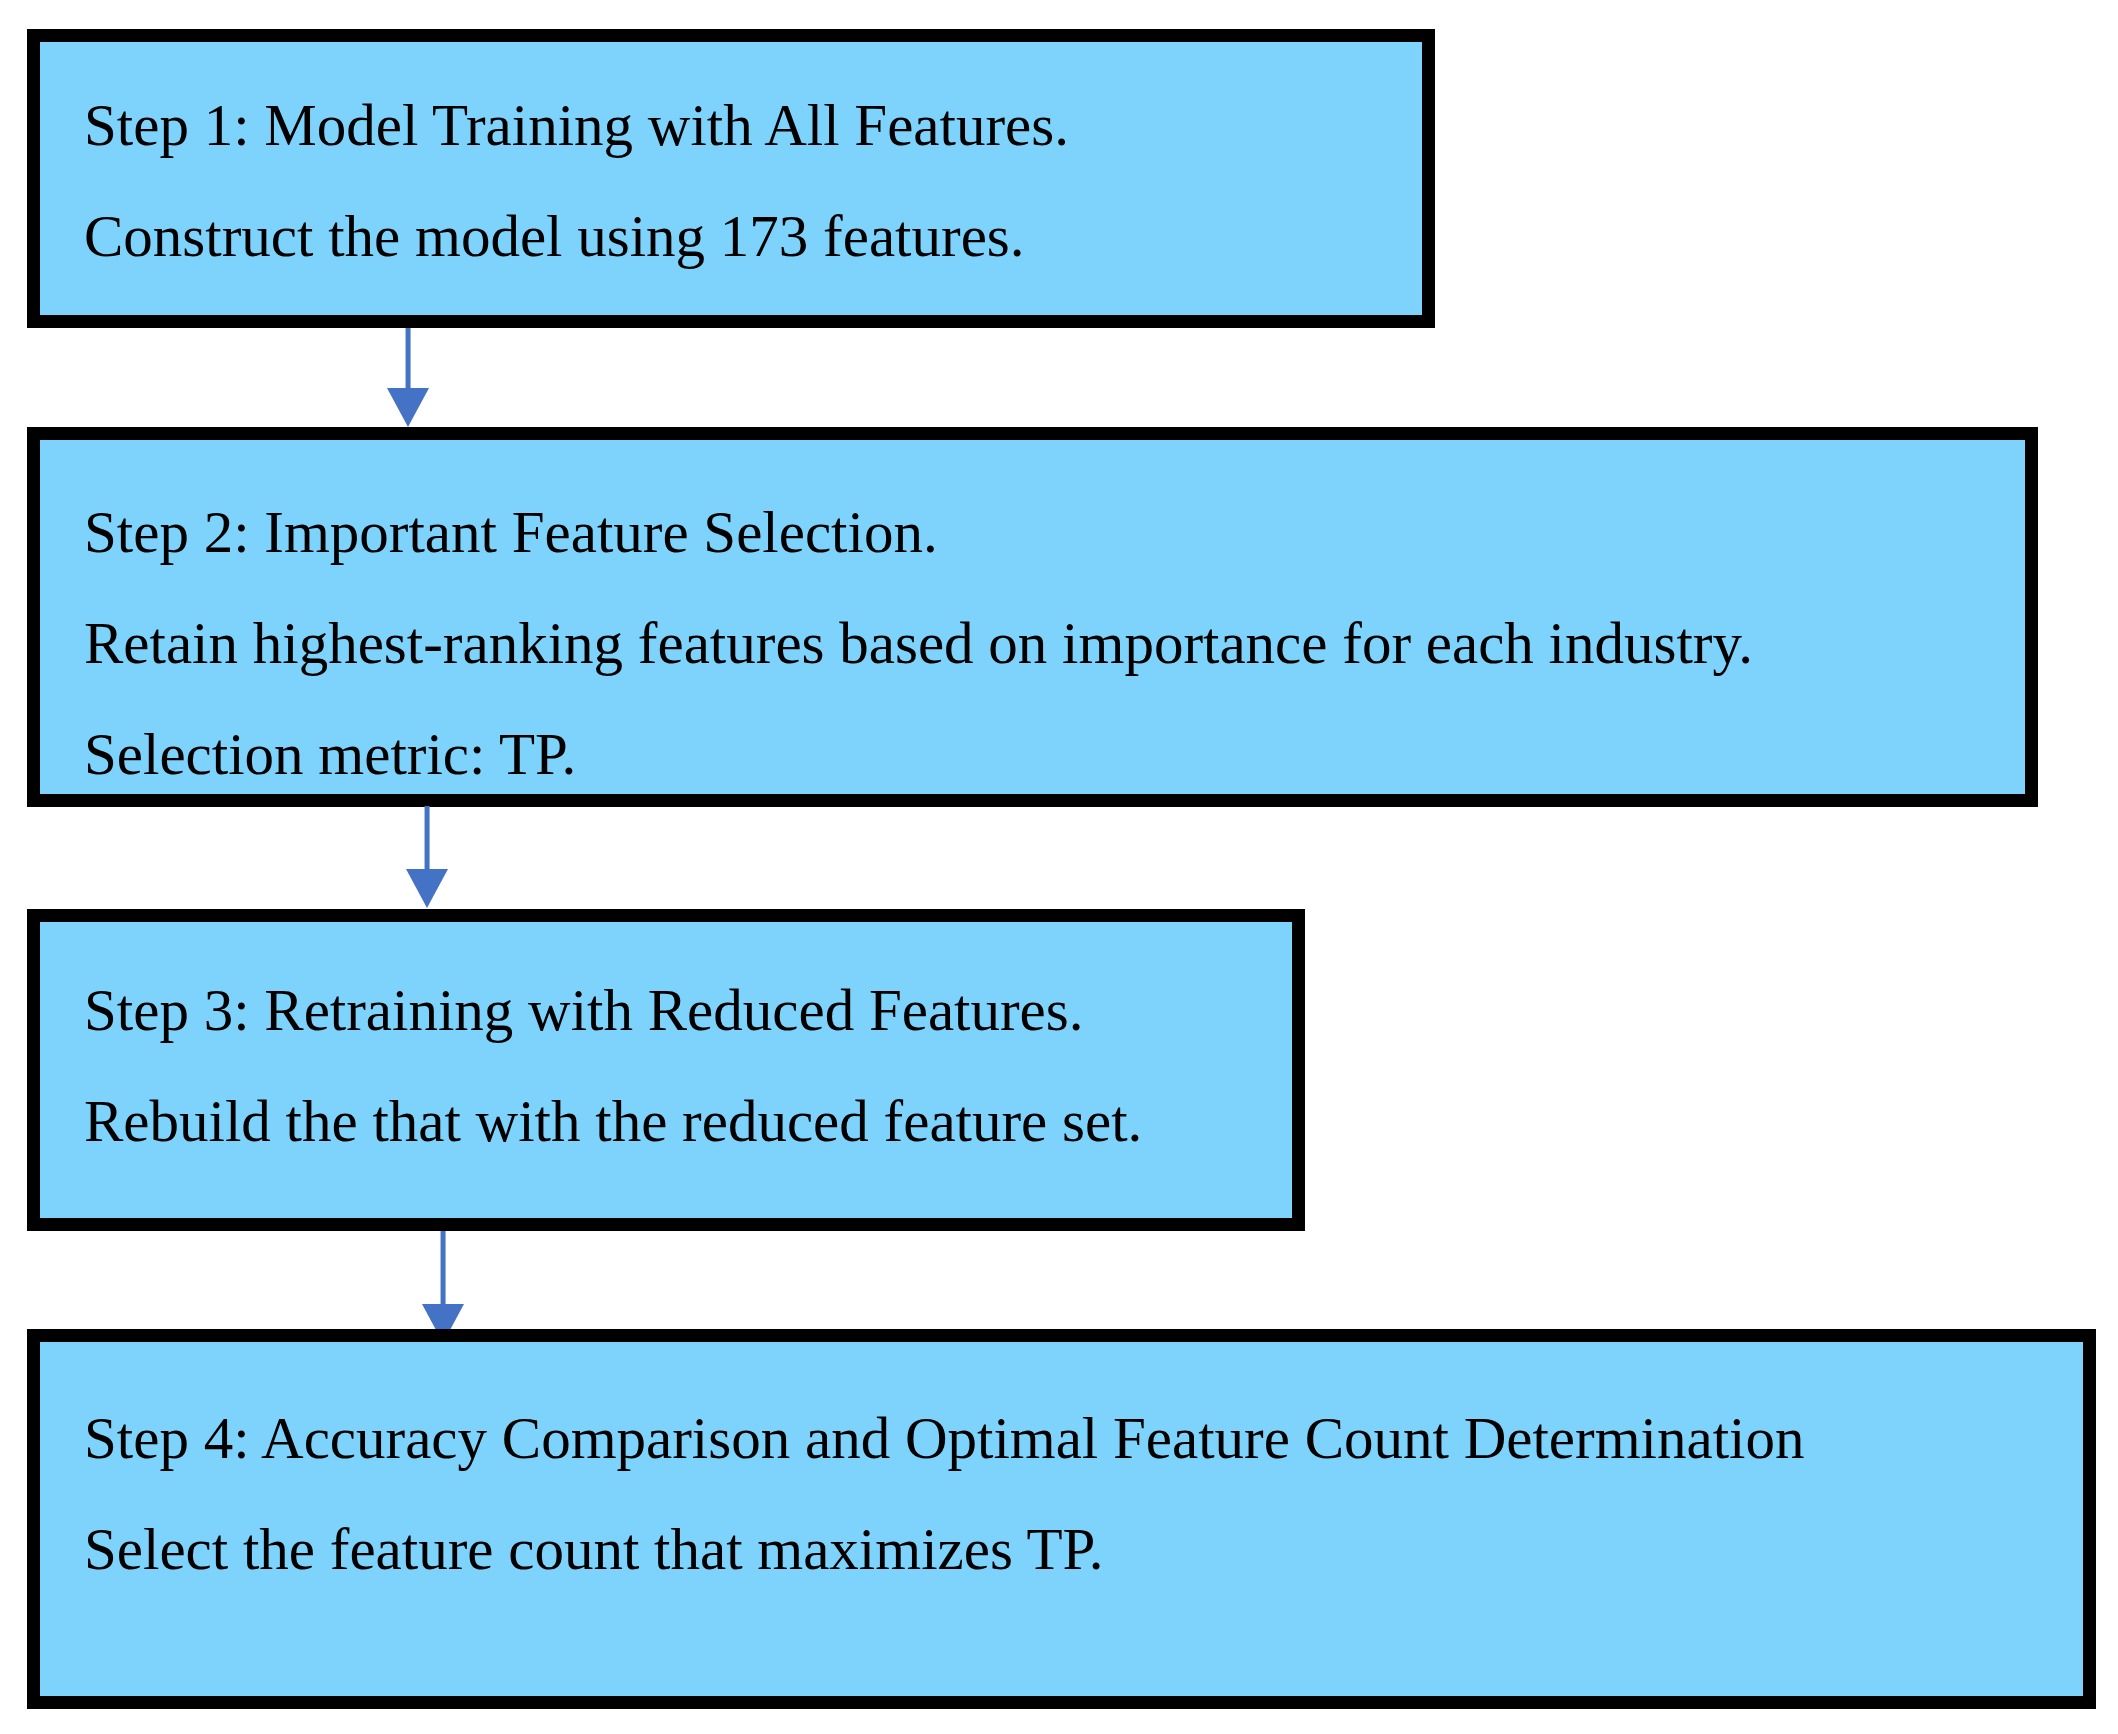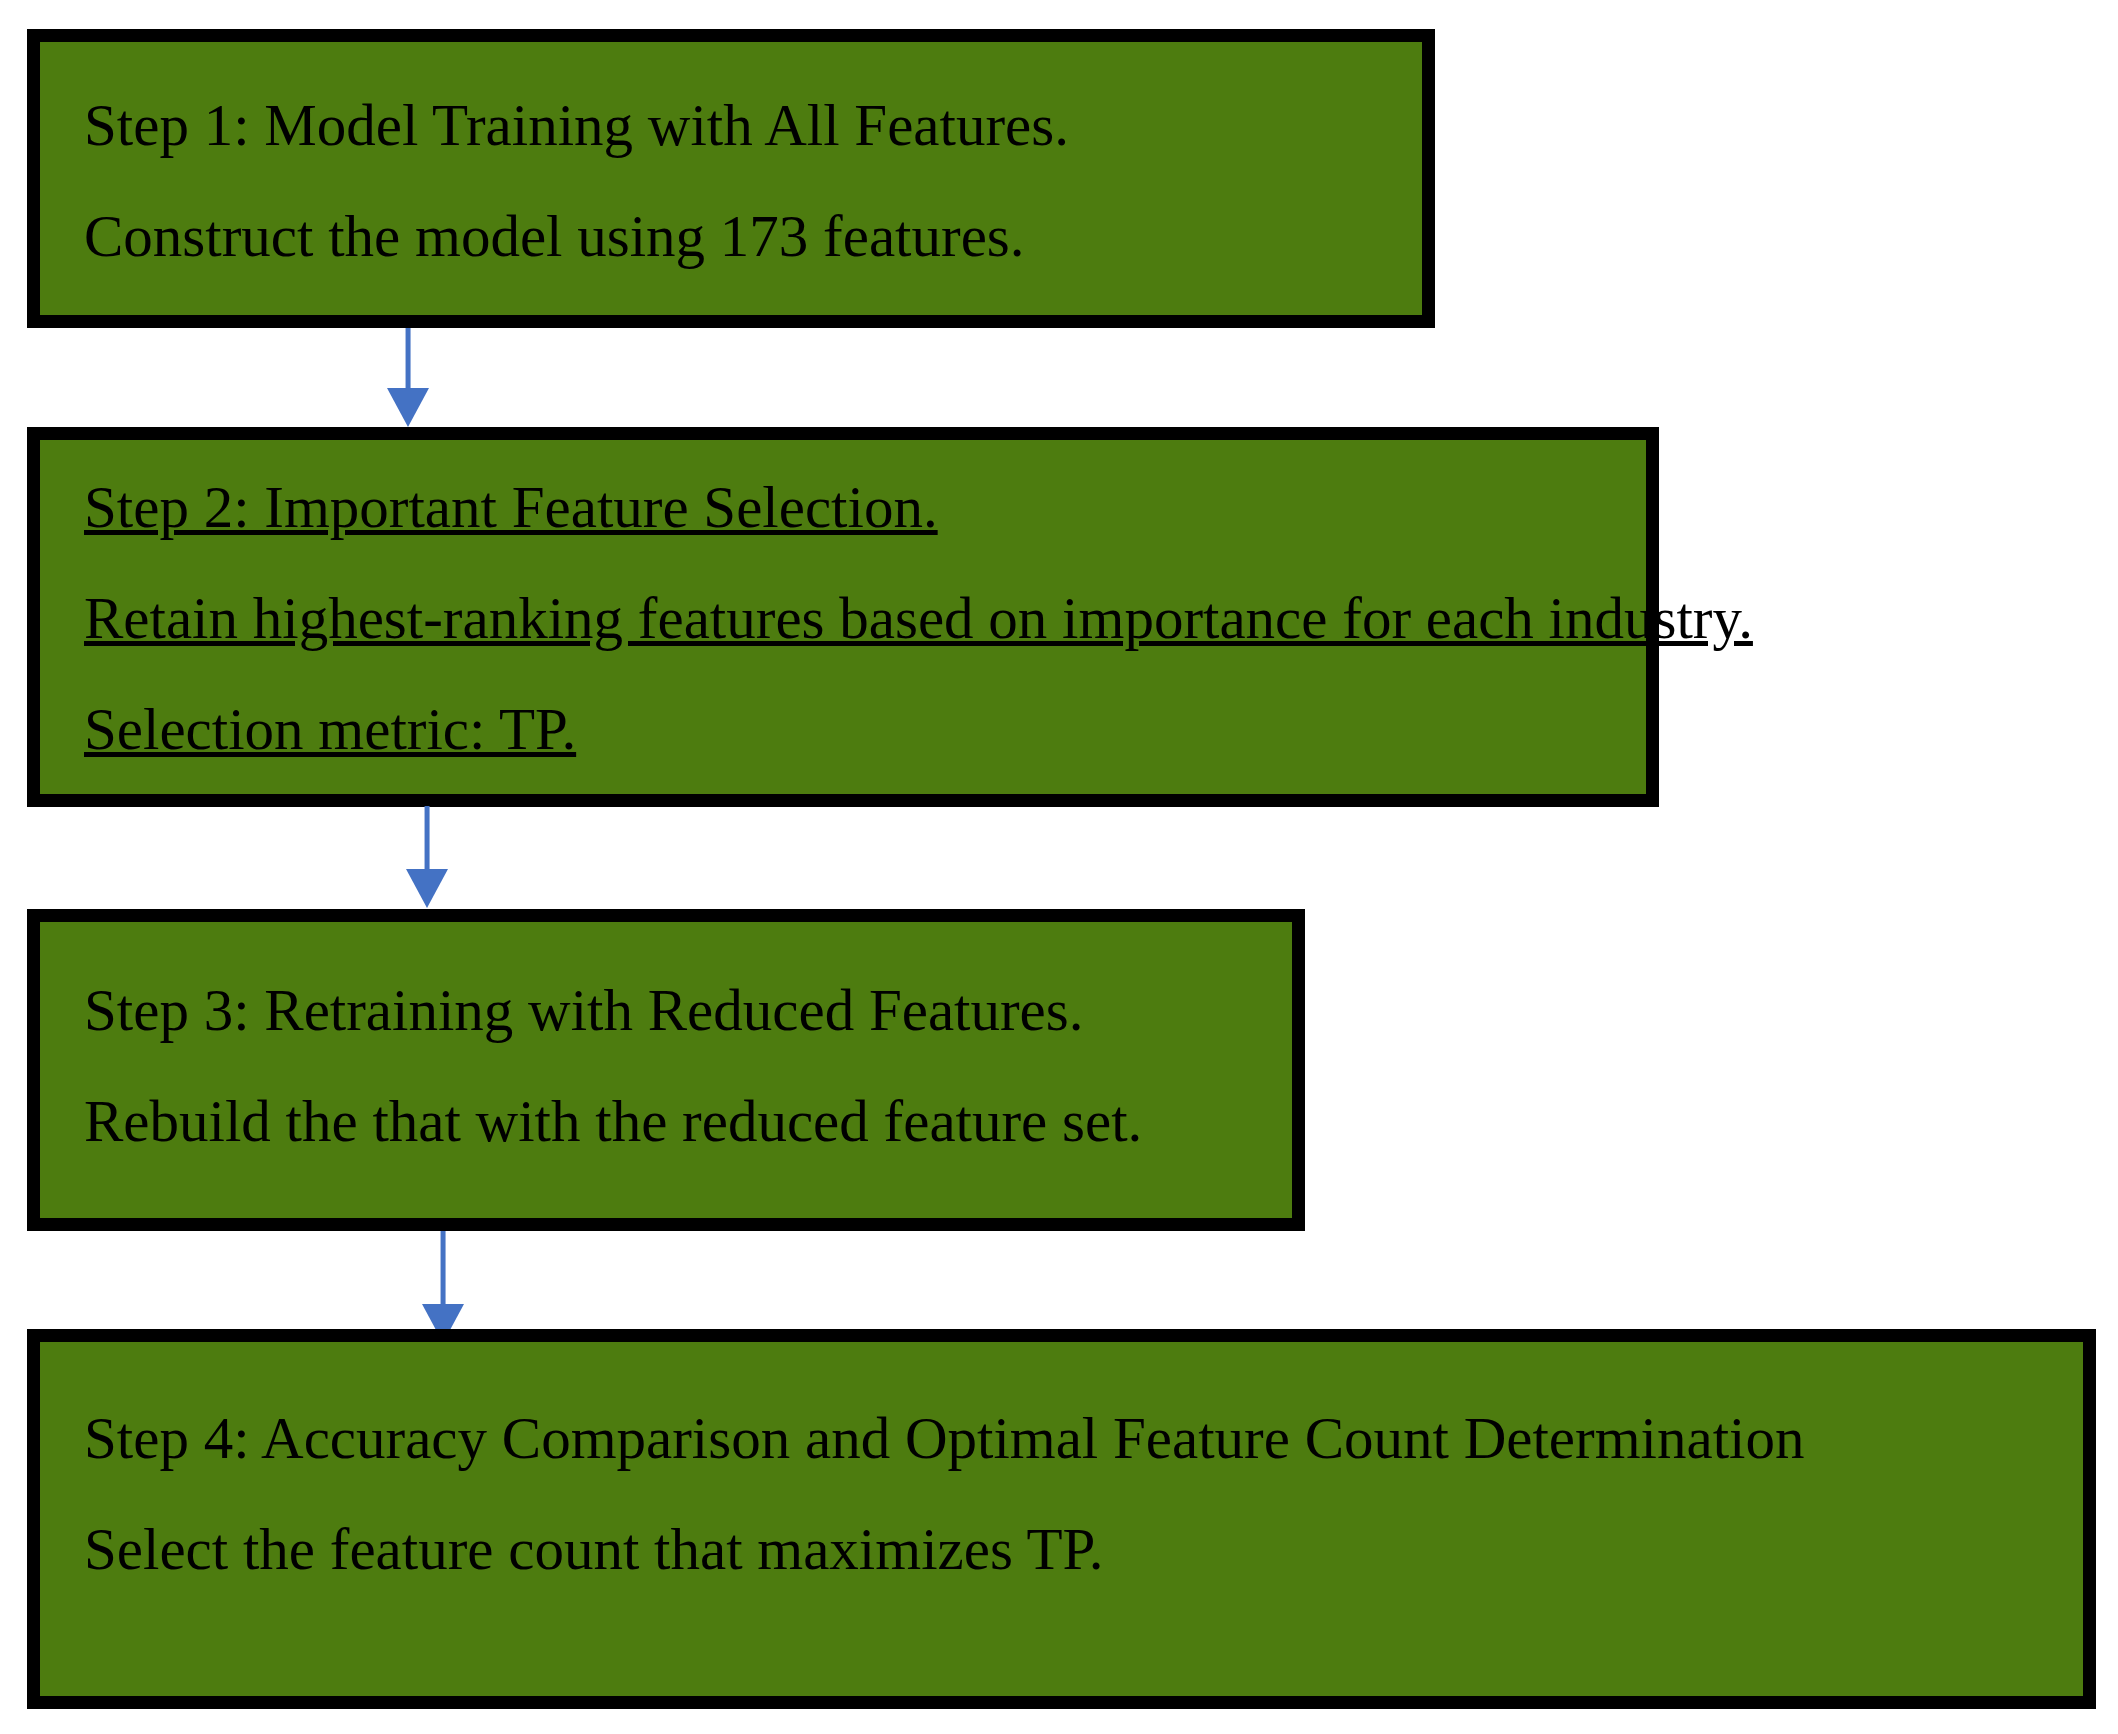--- a/index.html
+++ b/index.html
@@ -12,32 +12,32 @@
     height: 1734px;
     position: relative;
     font-family: "Liberation Serif", "DejaVu Serif", serif;
     color: #000000;
     overflow: hidden;
   }
   .flow-box {
     position: absolute;
     box-sizing: border-box;
     border: 13px solid #000000;
-    background: #4d7c0f;
+    background: #7dd3fc;
     padding-left: 44px;
     padding-right: 16.3px;
   }
   .flow-box .line {
     font-size: 59px;
     line-height: 111px;
     white-space: nowrap;
     letter-spacing: 0px;
   }
   #box1 { left: 27px;  top: 29px;   width: 1408px; height: 299px; padding-top: 28px; }
-  #box2 { left: 27px;  top: 427px;  width: 1632px; height: 380px; padding-top: 12px; text-decoration: underline; }
+  #box2 { left: 27px;  top: 427px;  width: 2011px; height: 380px; padding-top: 37px; }
   #box3 { left: 27px;  top: 909px; width: 1278px; height: 322px; padding-top: 33px; }
   #box4 { left: 27px;  top: 1329px; width: 2069px; height: 380px; padding-top: 41px; }
 
   .arrow { position: absolute; }
   .arrow .stem {
     position: absolute;
     width: 4.9px;
     background: var(--arrow-color, #4472C4);
     left: 50%;
     transform: translateX(-50%);

